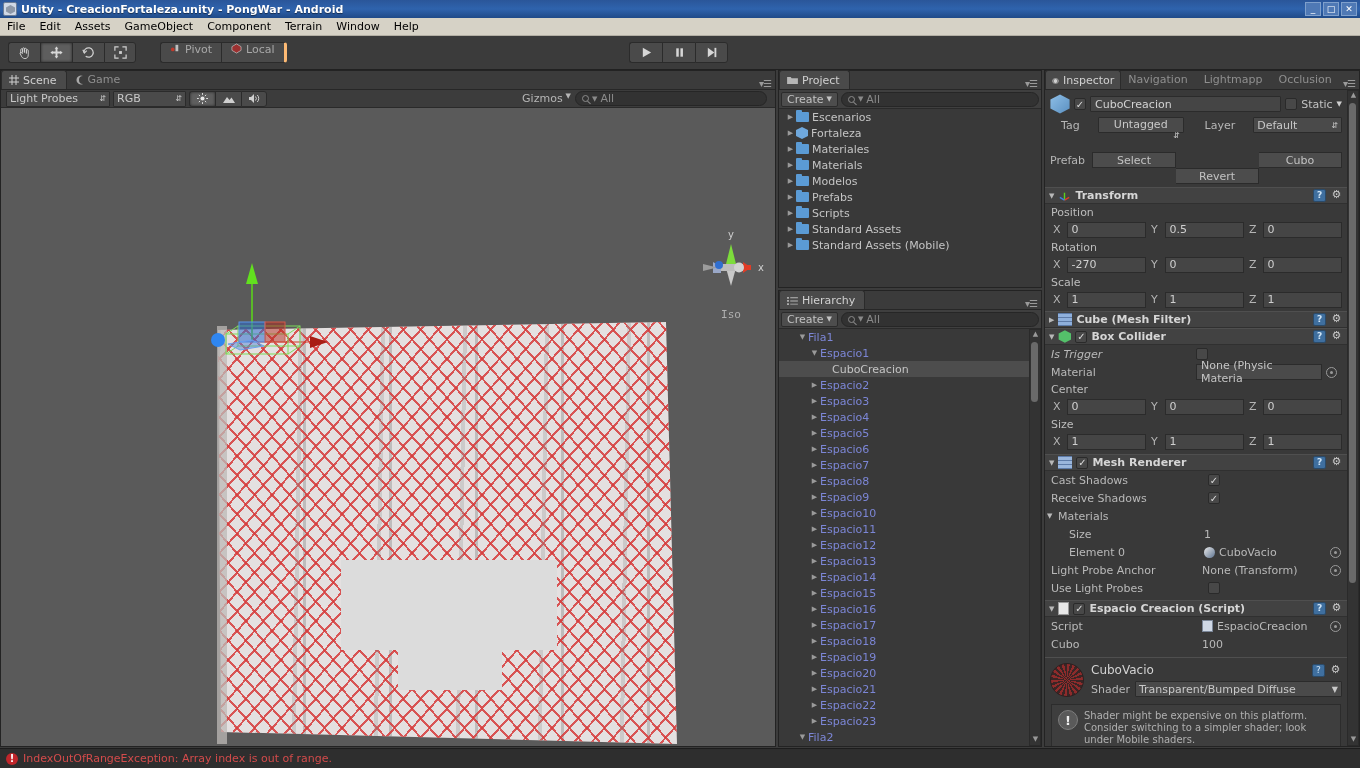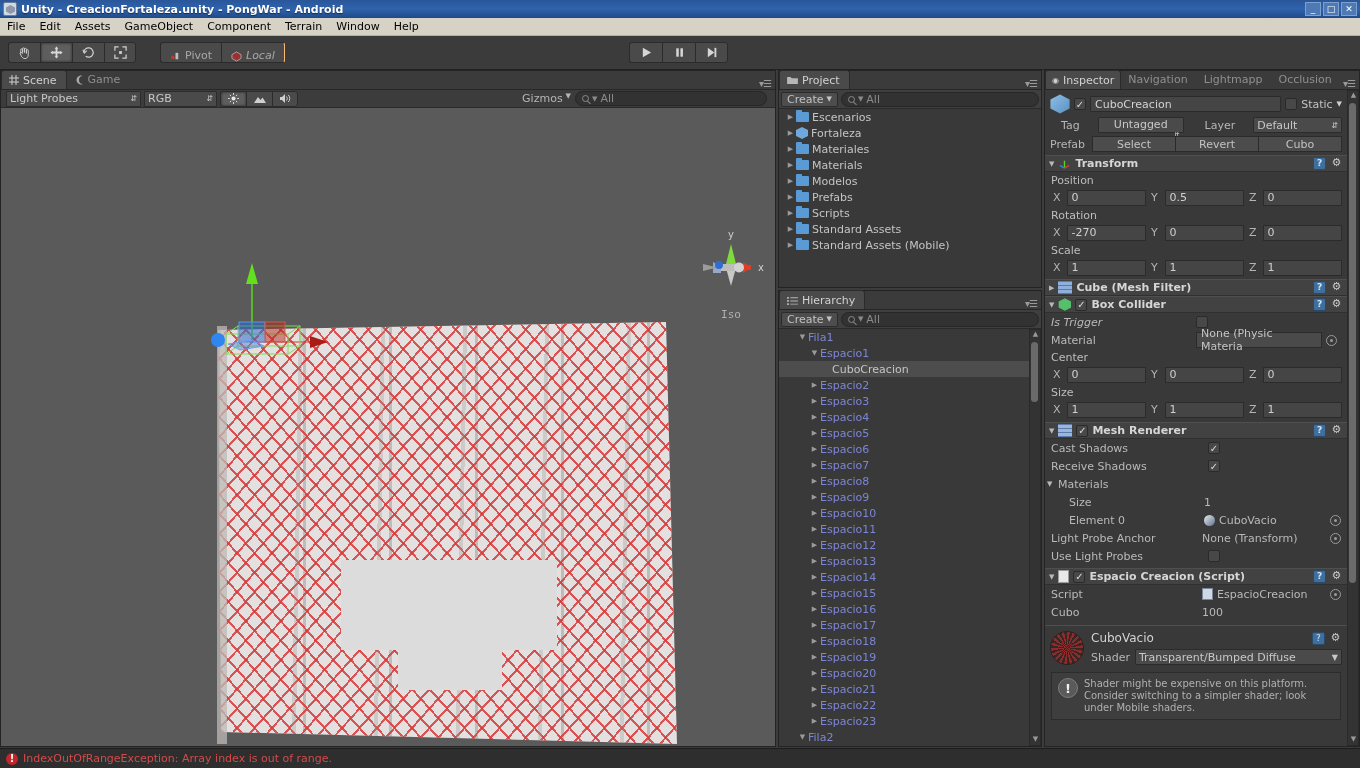--- a/index.html
+++ b/index.html
@@ -61,24 +61,24 @@
     border:1px solid #2b2b2b; border-right:none;
     display:flex; align-items:center; justify-content:center;
     color:#c8c8c8;
   }
   .tbtn:first-child { border-radius:3px 0 0 3px; }
   .tbtn:last-child  { border-radius:0 3px 3px 0; border-right:1px solid #2b2b2b; }
   .tbtn.on { background:#5e5e5e; box-shadow: inset 0 0 3px rgba(0,0,0,.6); }
 
   .pivbtn {
     height:21px; background:#4a4a4a; border:1px solid #2b2b2b; border-right:none;
-    display:flex; align-items:flex-end; gap:4px; padding:0 9px; color:#a8a8a8; font-size:11px;
+    display:flex; align-items:flex-start; gap:4px; padding:0 9px; color:#a8a8a8; font-size:11px;
   }
   .pivbtn:first-child { border-radius:3px 0 0 3px;}
-  .pivbtn:last-child { border-radius:0 3px 3px 0; border-right:1px solid #fdba74;font-style:italic;}
+  .pivbtn:last-child { border-radius:0 3px 3px 0; border-right:3px solid #fdba74;}
 
   .playbtn {
     width:33px; height:21px; background:#4a4a4a; border:1px solid #2b2b2b; border-right:none;
     display:flex; align-items:center; justify-content:center;
   }
   .playbtn:first-child{border-radius:3px 0 0 3px;}
   .playbtn:last-child{border-radius:0 3px 3px 0;border-right:1px solid #2b2b2b;}
 
   .popbtn {
     height:19px; background:#4a4a4a; border:1px solid #2b2b2b; border-radius:2px;
@@ -297,21 +297,21 @@
     <div class="tab">
       <svg width="10" height="10" viewBox="0 0 10 10">
           <path d="M9 1 A4.5 4.5 0 1 0 9 9 A4 4 0 1 1 9 1Z" fill="#a8a8a8"></path>
         </svg>
       <span>Game</span>
     </div>
     <div class="tab-menu">▾☰</div>
   </div>
 
   <div class="subbar" style="height:18px;background:#3c3c3c;">
-    <div class="ddfield" style="width:135px;margin-left:3px;">
+    <div class="ddfield" style="width:104px;margin-left:3px;">
       <span>Light Probes</span>
       <span class="arr">⇵</span>
     </div>
     <div class="ddfield" style="width:73px;">
       <span>RGB</span>
       <span class="arr">⇵</span>
     </div>
     <div style="display:flex;">
       <div class="tbtn on" style="width:26px;height:16px;">
         <svg width="11" height="11" viewBox="0 0 12 12">
@@ -654,21 +654,21 @@
         <span>Default</span>
         <span class="arr">⇵</span>
       </div>
     </div>
 
     <div style="display:flex;align-items:center;gap:0;padding:2px 5px 3px 5px;">
       <span style="width:42px;">Prefab</span>
       <div class="btn3" style="flex:1;">
         <span>Select</span>
       </div>
-      <div class="btn3" style="flex:1;border-left:none;">
+      <div class="btn3" style="flex:1;border-left:none;margin-top:32px;">
         <span>Revert</span>
       </div>
       <div class="btn3" style="flex:1;border-left:none;">
         <span>Cubo</span>
       </div>
     </div>
 
     <div class="comp-head">
       <span style="font-size:7px;color:#b8b8b8;">▼</span>
       <svg width="13" height="13" viewBox="0 0 14 14">

